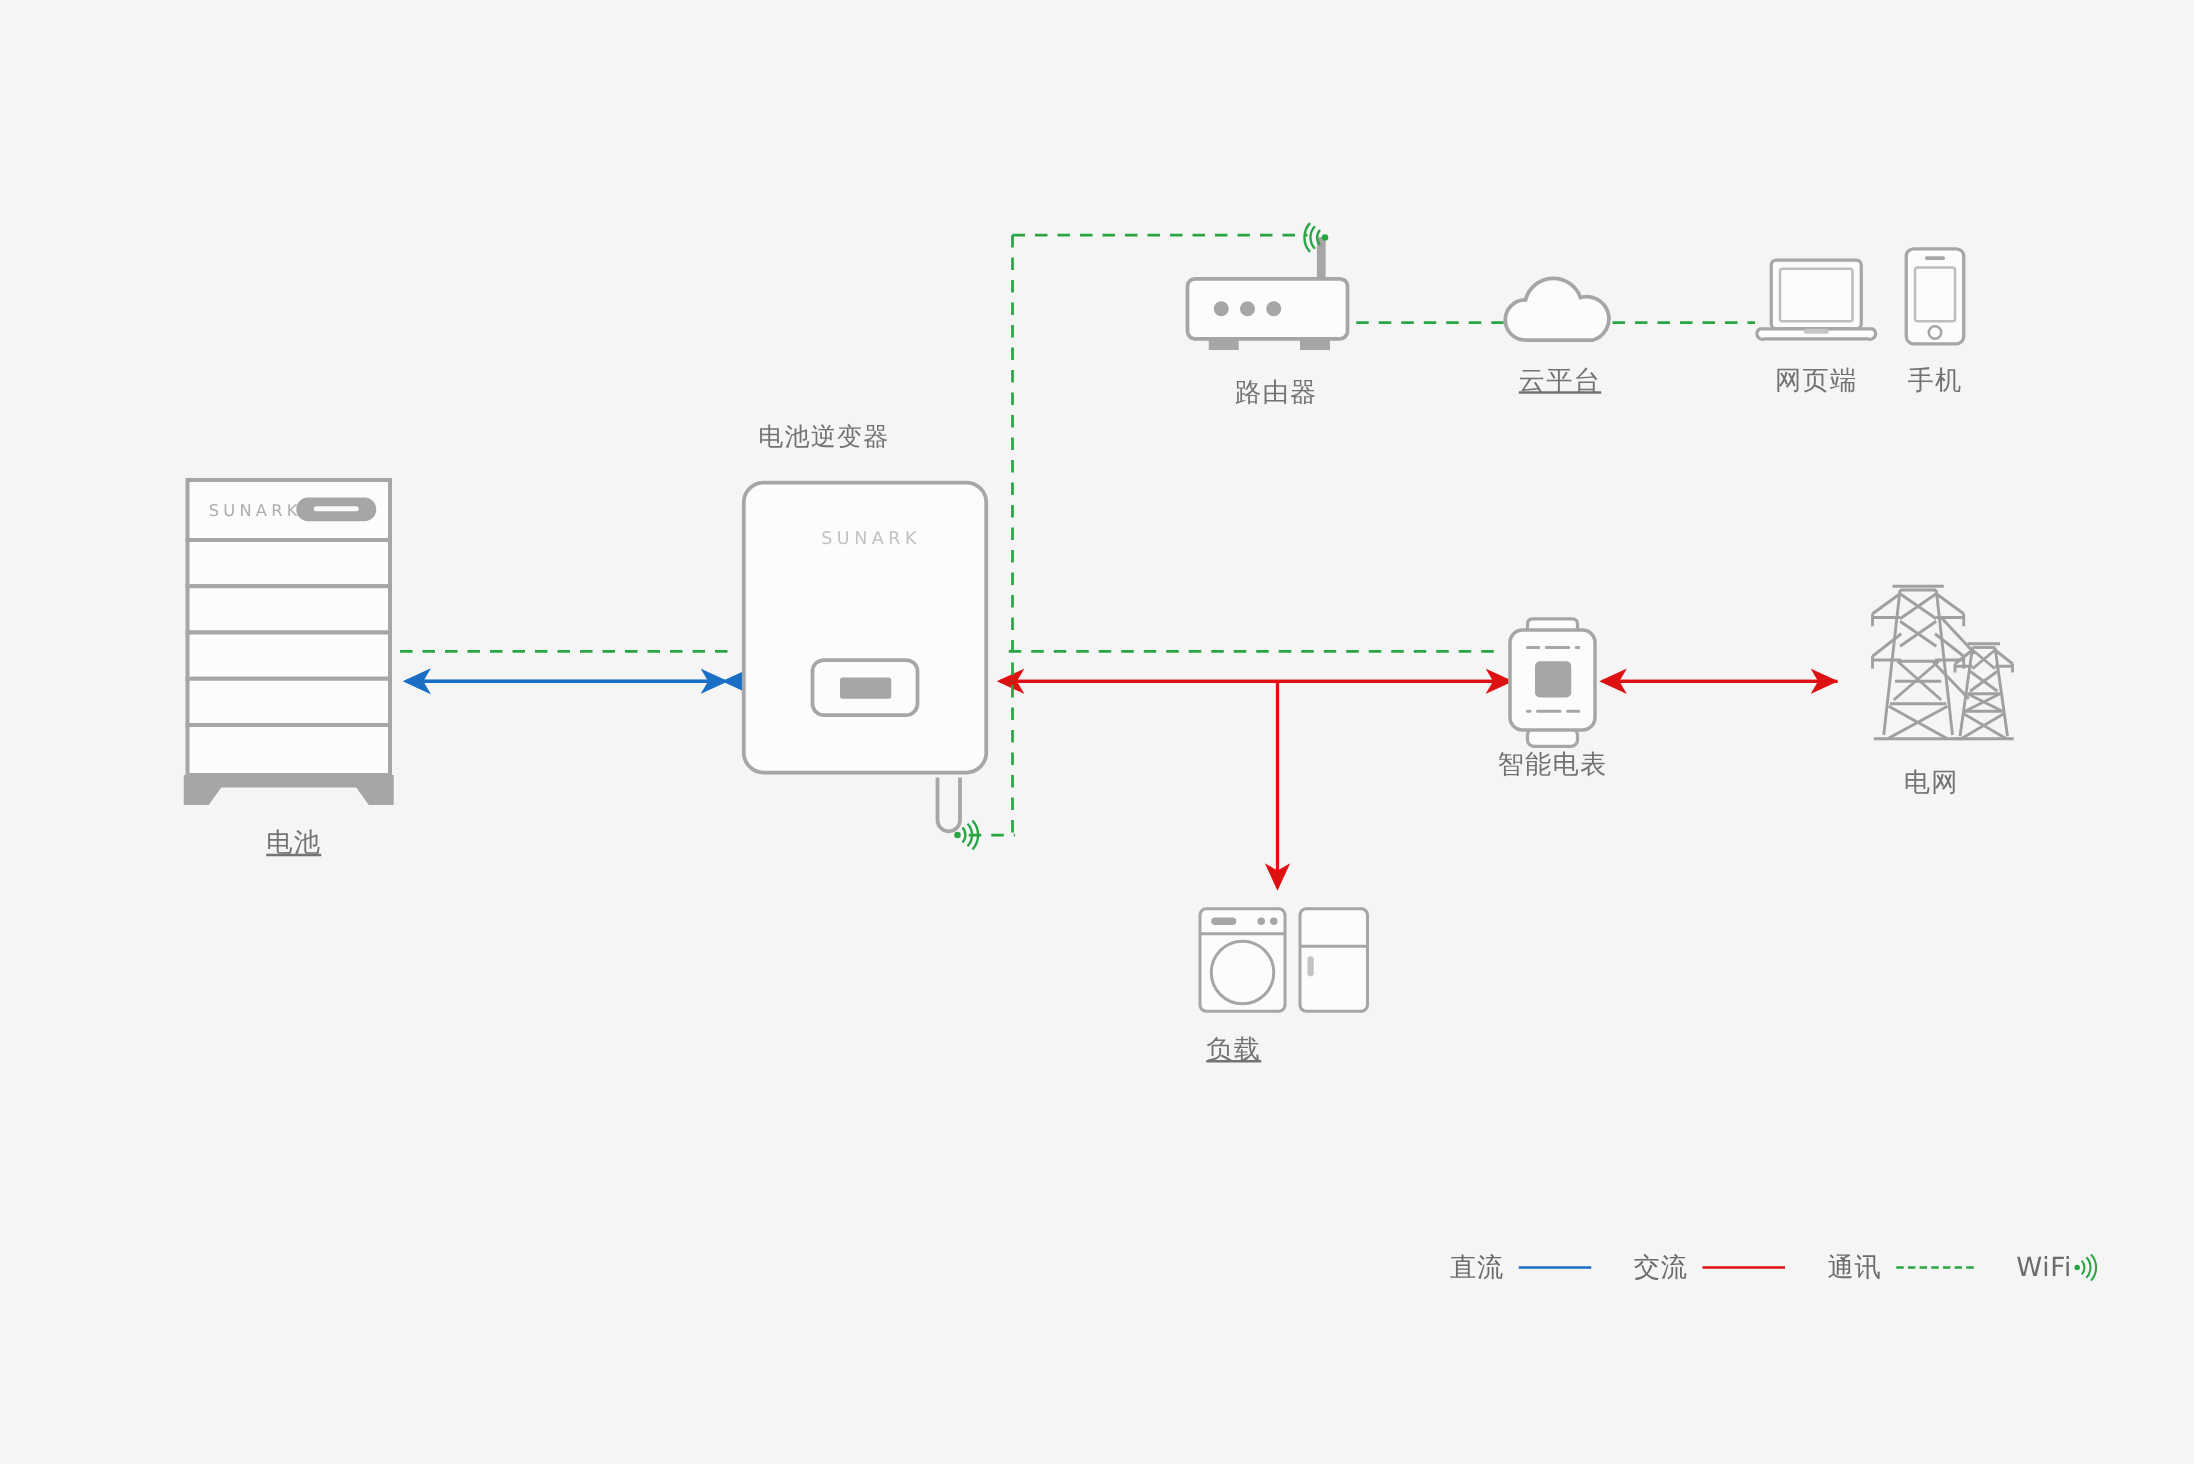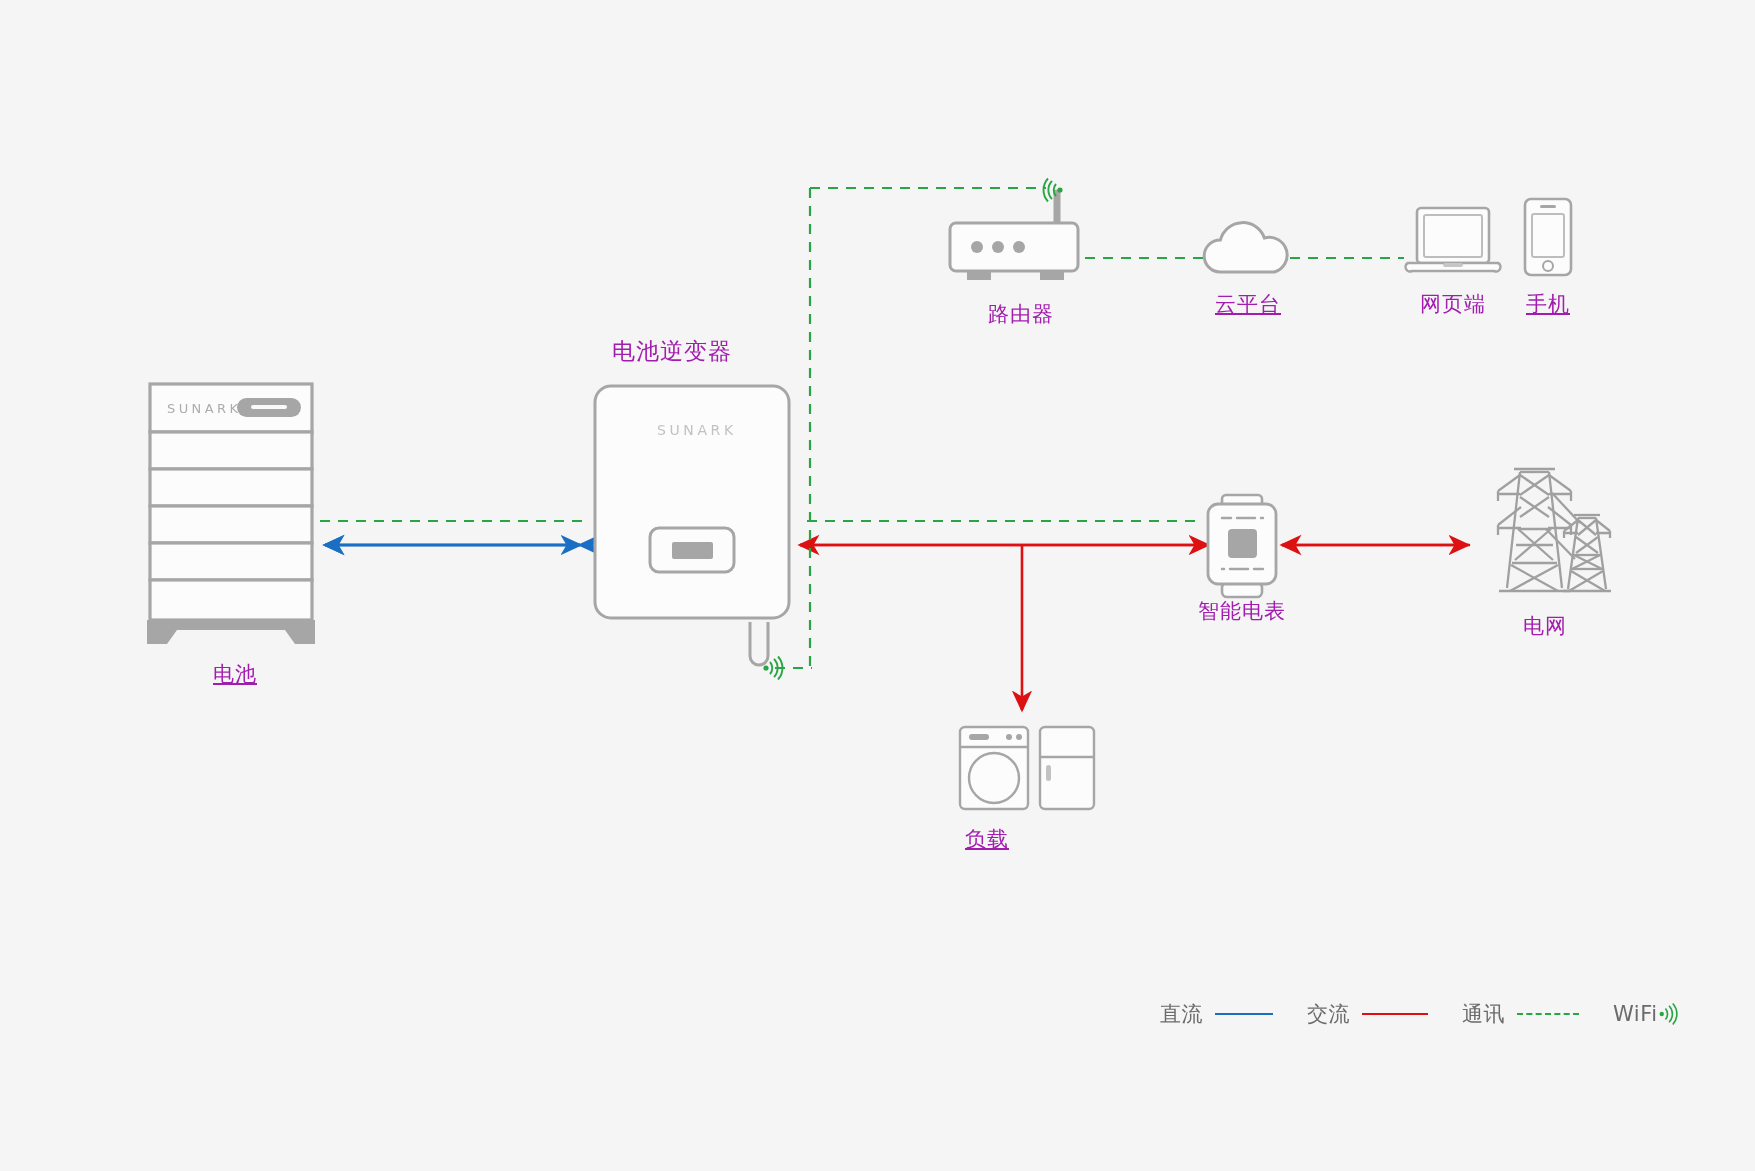--- a/index.html
+++ b/index.html
@@ -6,21 +6,21 @@
   body{
     width:1755px;height:1171px;
     background:#f4f5f4;
     font-family:"DejaVu Sans","Liberation Sans",sans-serif;
     position:relative;overflow:hidden;
   }
   .stage{position:absolute;inset:0;}
   .node{position:absolute;}
   .caption{
     position:absolute;
-    color:#a21caf;
+    color:#737373;
     font-size:21px;
     text-align:center;
     white-space:nowrap;
     letter-spacing:1px;
   }
   svg{display:block;overflow:visible;}
   .legend{position:absolute;left:1160px;top:1000px;display:flex;align-items:center;gap:0px;}
   .legend-item{display:flex;align-items:center;margin-right:34px;}
   .legend-label{color:#6b6b6b;font-size:21px;margin-right:12px;letter-spacing:.5px;}
   .lg-line{width:58px;height:0;border-top-width:2.5px;border-top-style:solid;}
@@ -99,21 +99,21 @@
       <rect x="5" y="163" width="162" height="37" fill="#fcfcfc" stroke="#a6a6a6" stroke-width="3.2"></rect>
       <rect x="5" y="200" width="162" height="40" fill="#fcfcfc" stroke="#a6a6a6" stroke-width="3.2"></rect>
       <path d="M2,240 L170,240 L170,264 L150,264 L140,250 L32,250 L22,264 L2,264 Z" fill="#a6a6a6"></path>
       <rect x="92" y="18" width="64" height="19" rx="9.5" fill="#a6a6a6"></rect>
       <rect x="106" y="25" width="36" height="4" rx="2" fill="#fafafa"></rect>
       <text x="22" y="33" fill="#adadad" font-size="13" letter-spacing="3.4" font-family="DejaVu Sans, Liberation Sans, sans-serif">SUNARK</text>
     </svg>
   </div>
   <div class="caption" style="left:145px;top:660px;width:180px;text-decoration:underline;">电池</div>
 
-  <div class="caption" style="left:552px;top:336px;width:240px;font-size:23px;">电池逆变器</div>
+  <div class="caption" style="left:539px;top:336px;width:240px;font-size:20px;">电池逆变器</div>
   <div class="node" style="left:592px;top:383px;">
     <svg width="200" height="240" viewBox="0 0 200 240">
       <rect x="3" y="3" width="194" height="232" rx="16" fill="#fcfcfc" stroke="#a6a6a6" stroke-width="3"></rect>
       <rect x="58" y="145" width="84" height="44" rx="9" fill="#fcfcfc" stroke="#a6a6a6" stroke-width="3"></rect>
       <rect x="80" y="159" width="41" height="17" rx="2" fill="#a6a6a6"></rect>
       <text x="65" y="52" fill="#c2c2c2" font-size="14" letter-spacing="3.6" font-family="DejaVu Sans, Liberation Sans, sans-serif">SUNARK</text>
     </svg>
   </div>
 
   <div class="node" style="left:740px;top:620px;">
@@ -169,21 +169,21 @@
   <div class="caption" style="left:1400px;top:290px;width:106px;">网页端</div>
 
   <div class="node" style="left:1522px;top:196px;">
     <svg width="52" height="82" viewBox="0 0 52 82">
       <rect x="3" y="3" width="46" height="76" rx="6" fill="#fcfcfc" stroke="#a6a6a6" stroke-width="2.6"></rect>
       <rect x="10" y="18" width="32" height="43" rx="2" fill="#fcfcfc" stroke="#bdbdbd" stroke-width="2"></rect>
       <rect x="18" y="9" width="16" height="3" rx="1.5" fill="#a6a6a6"></rect>
       <circle cx="26" cy="70" r="5" fill="none" stroke="#a6a6a6" stroke-width="2"></circle>
     </svg>
   </div>
-  <div class="caption" style="left:1512px;top:290px;width:72px;text-decoration:underline;">手机</div>
+  <div class="caption" style="left:1512px;top:290px;width:72px;">手机</div>
 
   <div class="node" style="left:1204px;top:493px;">
     <svg width="76" height="106" viewBox="0 0 76 106">
       <rect x="18" y="2" width="40" height="12" rx="4" fill="#fcfcfc" stroke="#a6a6a6" stroke-width="2.6"></rect>
       <rect x="18" y="90" width="40" height="14" rx="5" fill="#fcfcfc" stroke="#a6a6a6" stroke-width="2.6"></rect>
       <rect x="4" y="11" width="68" height="80" rx="10" fill="#fcfcfc" stroke="#a6a6a6" stroke-width="2.8"></rect>
       <rect x="24" y="36" width="29" height="29" rx="4" fill="#a6a6a6"></rect>
       <path d="M18,25 L27,25 M33,25 L51,25 M57,25 L59,25" stroke="#a6a6a6" stroke-width="2.4" stroke-linecap="round"></path>
       <path d="M18,76 L20,76 M26,76 L44,76 M50,76 L59,76" stroke="#a6a6a6" stroke-width="2.4" stroke-linecap="round"></path>
     </svg>

